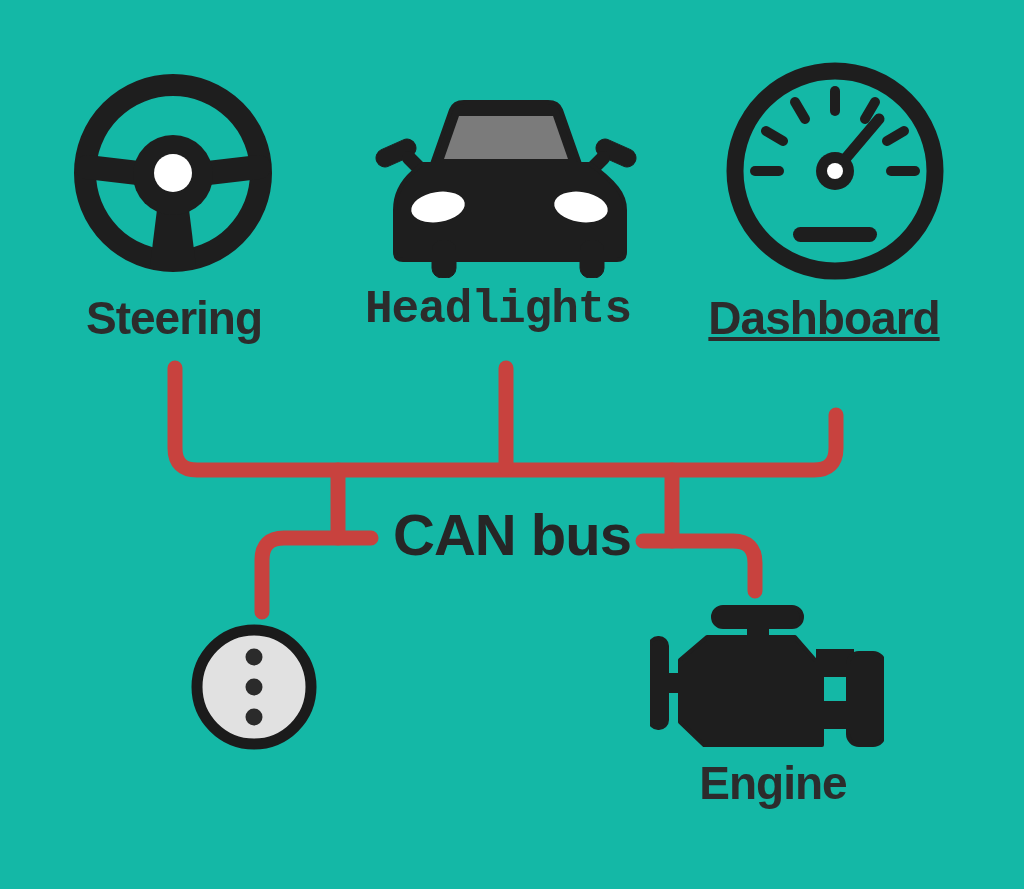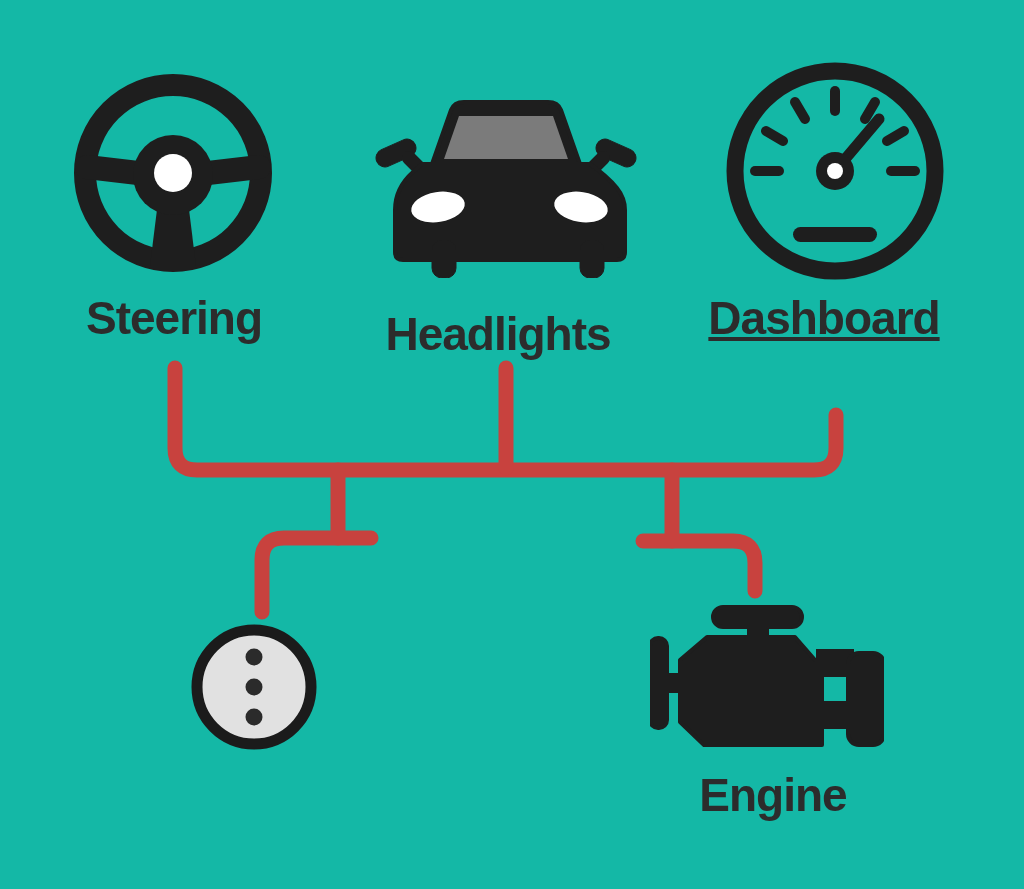--- a/index.html
+++ b/index.html
@@ -83,21 +83,21 @@
         <rect x="57" y="140" width="24" height="38" rx="10"></rect>
         <rect x="205" y="140" width="24" height="38" rx="10"></rect>
 
         <path d="M 69,59 L 84,16 L 178,16 L 193,59 Z" fill="#7b7b7b" stroke="none"></path>
 
         <ellipse cx="63" cy="107" rx="27" ry="15" fill="#ffffff" stroke="none" transform="rotate(-9 63 107)"></ellipse>
         <ellipse cx="206" cy="107" rx="27" ry="15" fill="#ffffff" stroke="none" transform="rotate(9 206 107)"></ellipse>
       </g>
     </svg>
   </div>
-  <div class="node-label" style="left:498px;top:311px;">Headlights</div>
+  <div class="node-label" style="left:498px;top:287px;font-family:Liberation Mono, monospace;">Headlights</div>
 
   <div class="abs" style="left:725px;top:61px;">
     <svg width="220" height="220" viewBox="0 0 220 220">
       <g stroke="#1e1e1e" fill="none" stroke-linecap="round">
         <circle cx="110" cy="110" r="100" stroke-width="17"></circle>
 
         <line x1="30" y1="110" x2="54" y2="110" stroke-width="10"></line>
         <line x1="41" y1="70" x2="58" y2="80" stroke-width="10"></line>
         <line x1="70" y1="41" x2="80" y2="58" stroke-width="10"></line>
         <line x1="110" y1="30" x2="110" y2="50" stroke-width="10"></line>
@@ -107,20 +107,21 @@
 
         <line x1="110" y1="110" x2="154" y2="58" stroke-width="11"></line>
       </g>
       <circle cx="110" cy="110" r="19" fill="#1e1e1e"></circle>
       <circle cx="110" cy="110" r="8" fill="#ffffff"></circle>
       <rect x="68" y="166" width="84" height="15" rx="7.5" fill="#1e1e1e"></rect>
     </svg>
   </div>
   <div class="node-label" style="left:824px;top:295px;text-decoration:underline;">Dashboard</div>
 
+  <div class="bus-title" style="left:512px;top:506px;">CAN bus</div>
 
   <div class="abs" style="left:189px;top:622px;">
     <svg width="130" height="130" viewBox="0 0 130 130">
       <circle cx="65" cy="65" r="57" fill="#e1e1e1" stroke="#1b1b1b" stroke-width="11"></circle>
       <circle cx="65" cy="35" r="8.5" fill="#2b2b2b"></circle>
       <circle cx="65" cy="65" r="8.5" fill="#2b2b2b"></circle>
       <circle cx="65" cy="95" r="8.5" fill="#2b2b2b"></circle>
     </svg>
   </div>
 
@@ -136,15 +137,15 @@
         <rect x="166" y="44" width="38" height="28" stroke="none"></rect>
         <rect x="166" y="96" width="38" height="28" stroke="none"></rect>
 
         <rect x="198" y="48" width="36" height="92" rx="11"></rect>
 
         <rect x="0" y="33" width="17" height="90" rx="8"></rect>
         <rect x="12" y="68" width="30" height="20" stroke="none"></rect>
       </g>
     </svg>
   </div>
-  <div class="node-label" style="left:773px;top:760px;margin-top:12px;">Engine</div>
+  <div class="node-label" style="left:773px;top:760px;">Engine</div>
 
 </div>
 
 </body></html>

